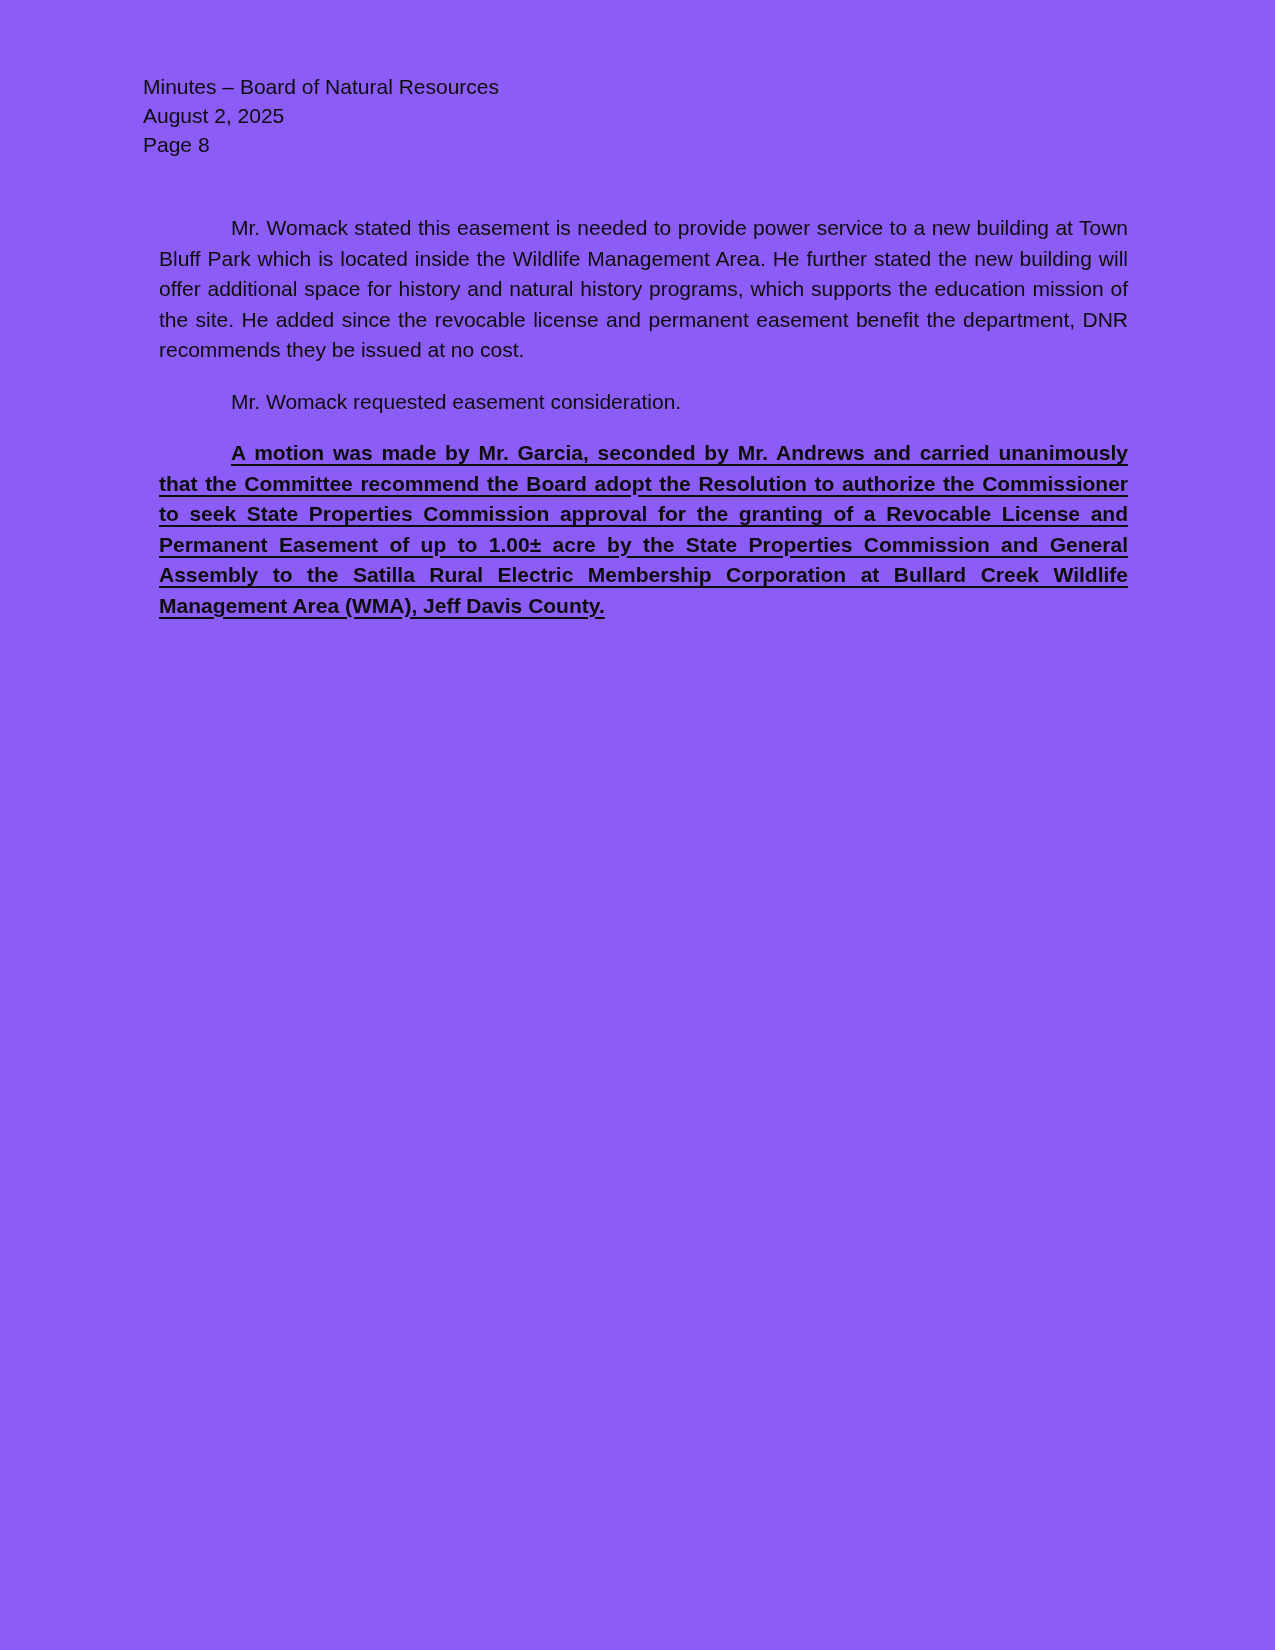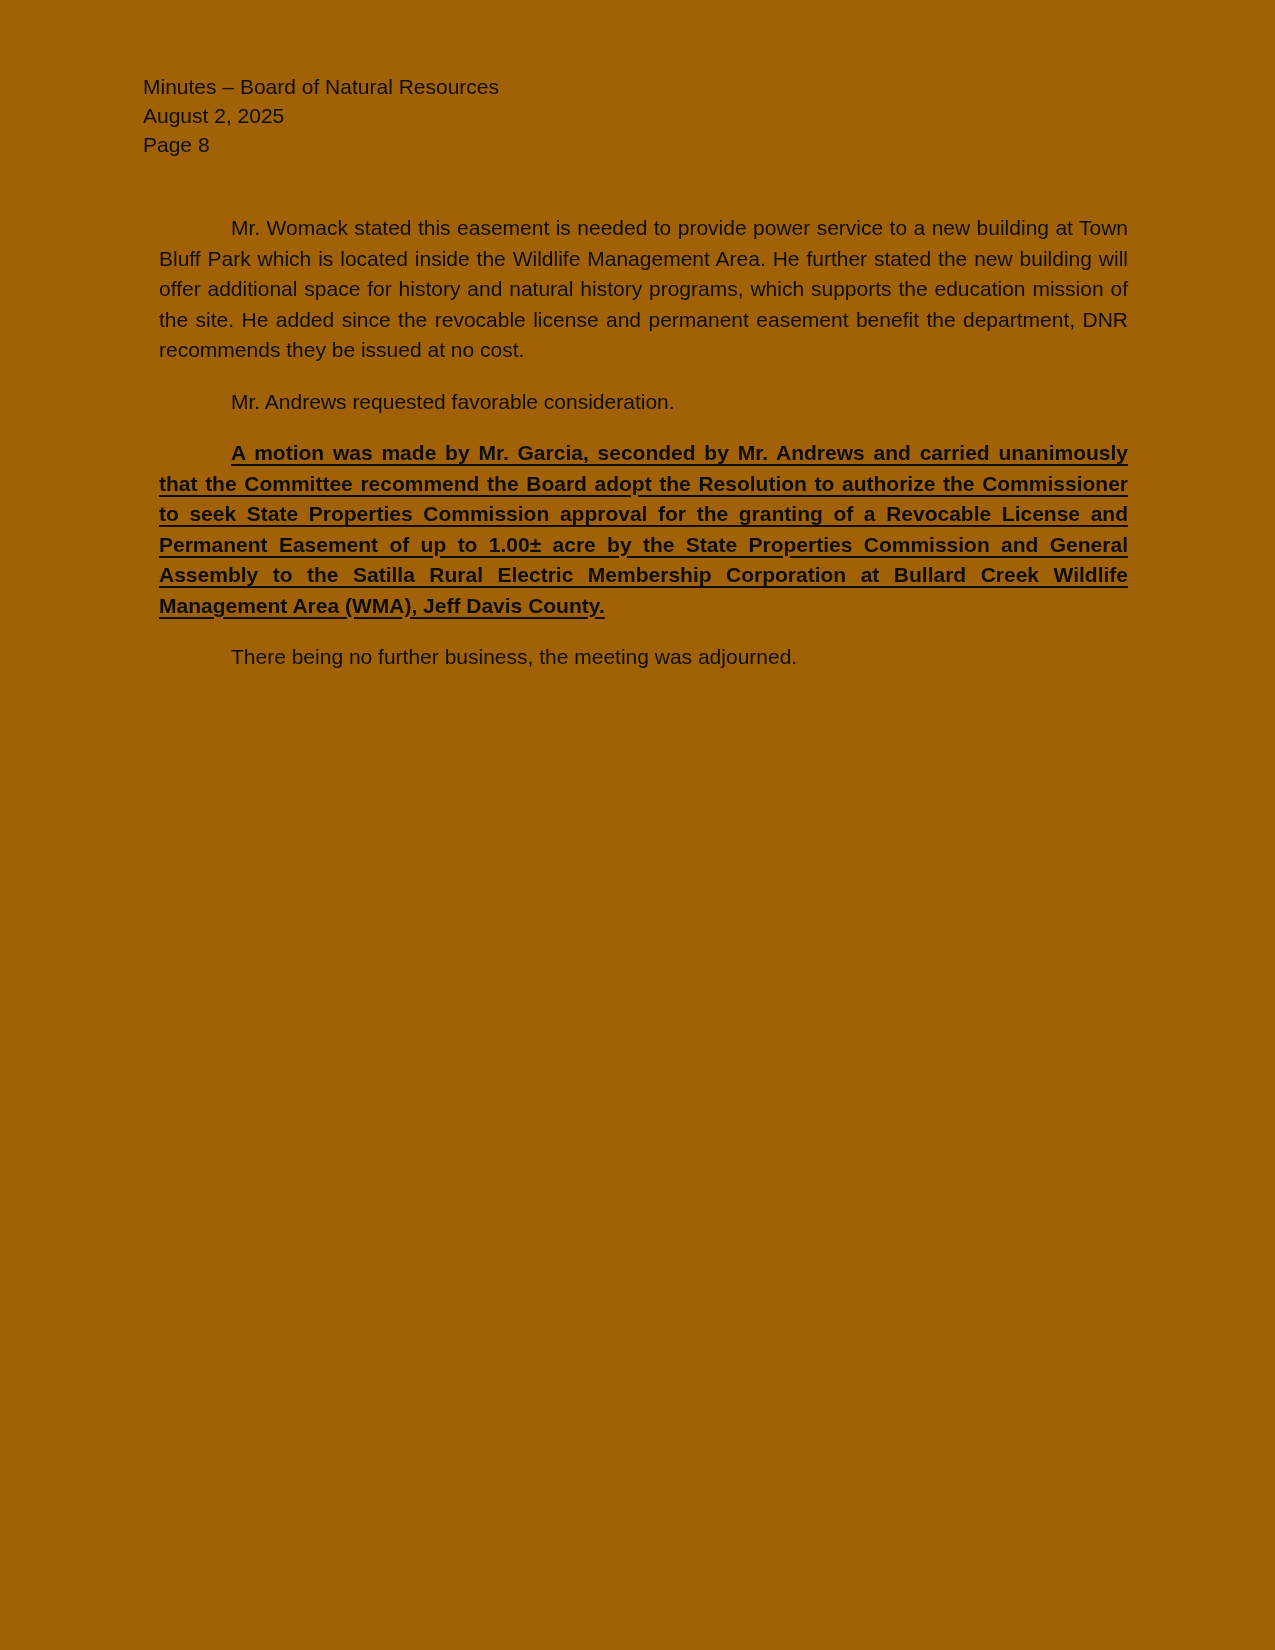--- a/index.html
+++ b/index.html
@@ -4,21 +4,21 @@
 <style>
   html, body {
     margin: 0;
     padding: 0;
     background: #ffffff;
   }
   .page {
     position: relative;
     width: 1275px;
     height: 1650px;
-    background: #a16207;
+    background: #8b5cf6;
     overflow: hidden;
     font-family: "Liberation Sans", sans-serif;
     color: #0d0d0d;
   }
   .content {
     position: absolute;
     left: 143px;
     top: 72px;
     width: 985px;
   }
@@ -53,20 +53,19 @@
   <div class="content">
 
     <div class="doc-header">
       <div>Minutes – Board of Natural Resources</div>
       <div>August 2, 2025</div>
       <div>Page 8</div>
     </div>
 
     <p class="body-para justified">Mr. Womack stated this easement is needed to provide power service to a new building at Town Bluff Park which is located inside the Wildlife Management Area. He further stated the new building will offer additional space for history and natural history programs, which supports the education mission of the site. He added since the revocable license and permanent easement benefit the department, DNR recommends they be issued at no cost.</p>
 
-    <p class="body-para">Mr. Andrews requested favorable consideration.</p>
+    <p class="body-para">Mr. Womack requested easement consideration.</p>
 
     <p class="body-para justified motion">A motion was made by Mr. Garcia, seconded by Mr. Andrews and carried unanimously that the Committee recommend the Board adopt the Resolution to authorize the Commissioner to seek State Properties Commission approval for the granting of a Revocable License and Permanent Easement of up to 1.00± acre by the State Properties Commission and General Assembly to the Satilla Rural Electric Membership Corporation at Bullard Creek Wildlife Management Area (WMA), Jeff Davis County.</p>
 
-    <p class="body-para">There being no further business, the meeting was adjourned.</p>
 
   </div>
 </div>
 
 </body></html>

